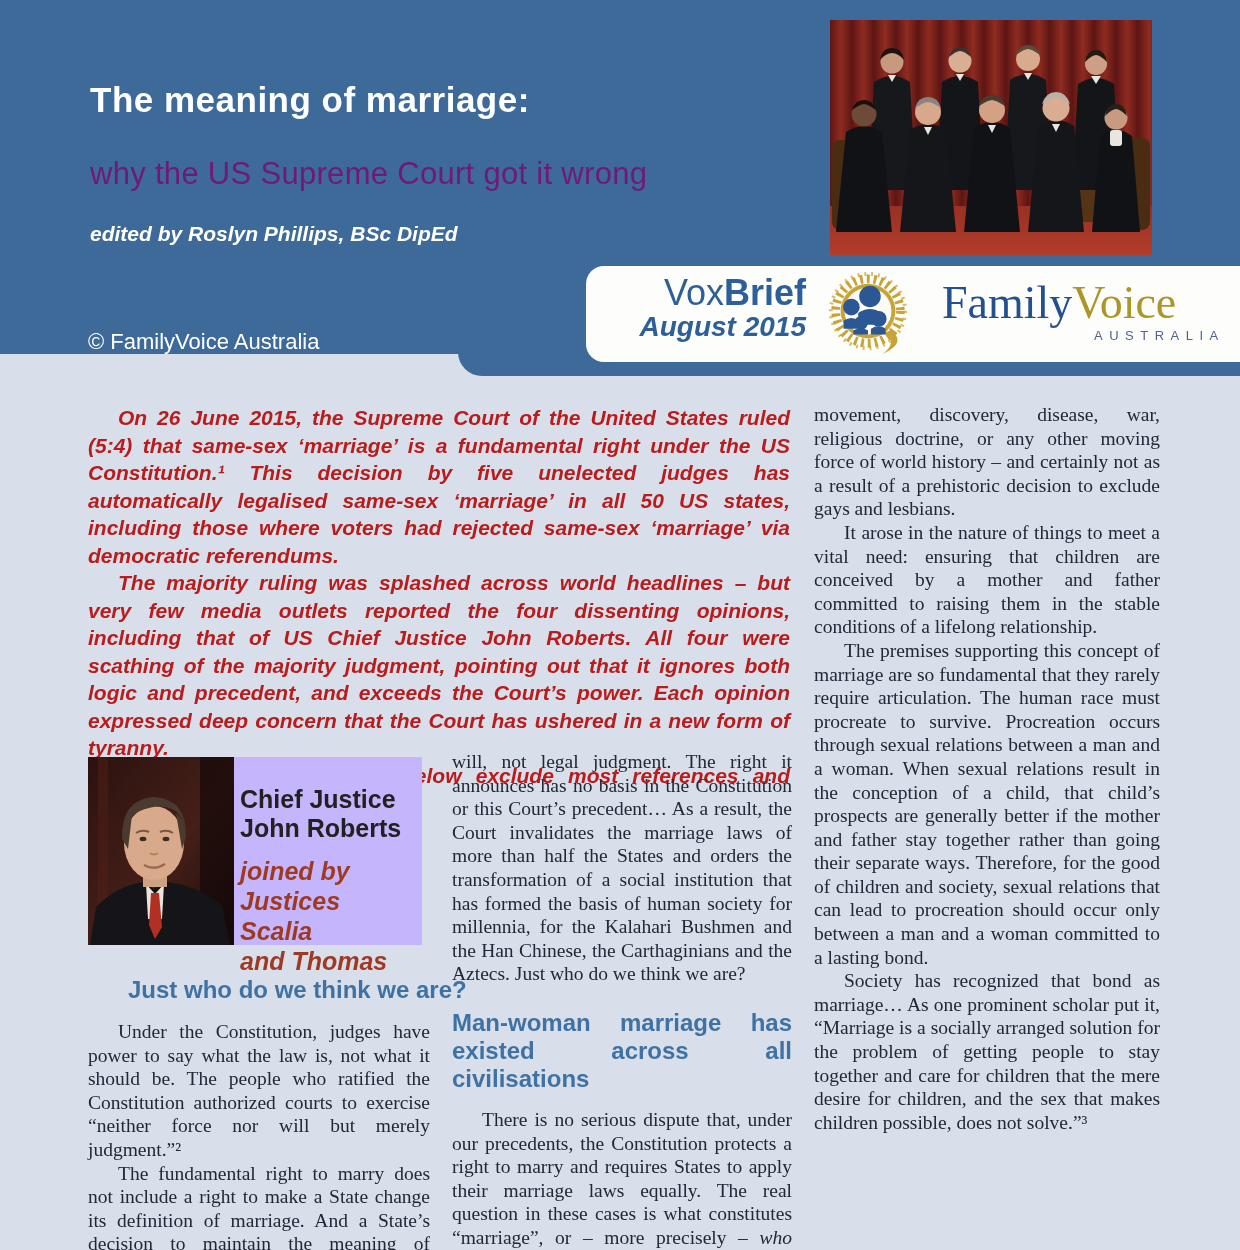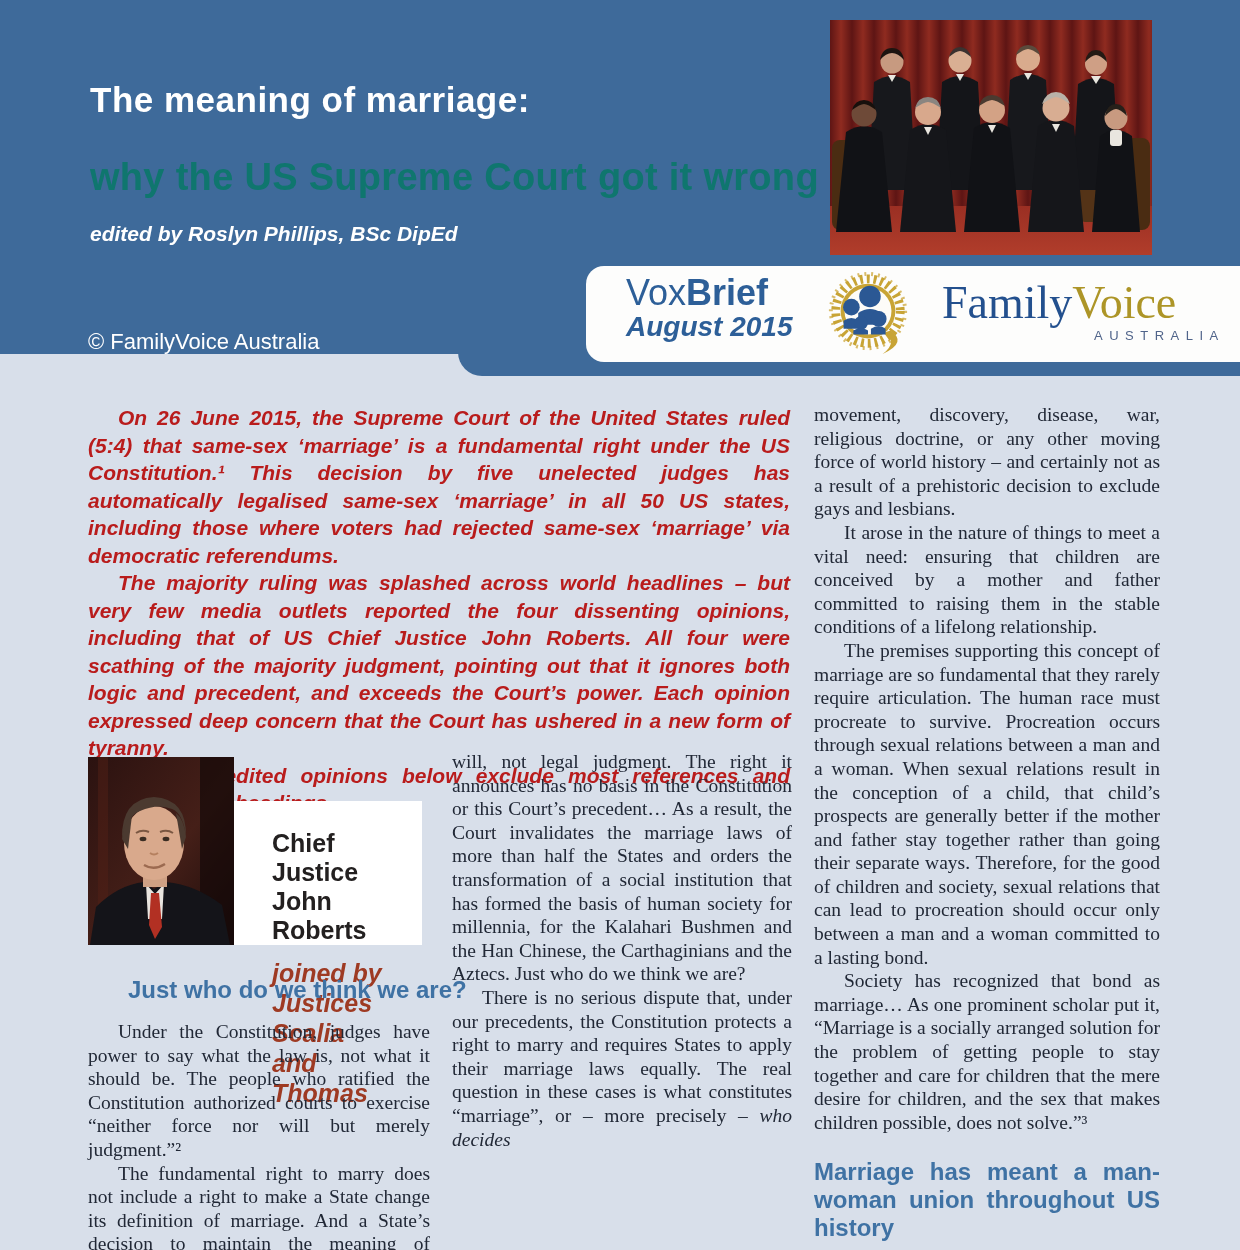--- a/index.html
+++ b/index.html
@@ -3,50 +3,50 @@
 <meta charset="utf-8">
 <style>
   html,body{margin:0;padding:0;}
   .page{position:relative;width:1240px;height:1250px;background:#d8dfea;overflow:hidden;
         font-family:"Liberation Sans",sans-serif;}
   
   .band{position:absolute;left:0;top:0;width:1240px;height:354px;background:#3e6a9a;}
   .band-ext{position:absolute;left:458px;top:200px;width:782px;height:176px;background:#3e6a9a;
             border-bottom-left-radius:24px;}
   .hdr-title{position:absolute;left:90px;top:80px;color:#fff;font-size:35px;font-weight:700;letter-spacing:.5px;}
-  .hdr-sub{position:absolute;left:90px;top:156px;color:#0f766e;font-size:38px;font-weight:700;letter-spacing:.3px;}
+  .hdr-sub{position:absolute;left:90px;top:156px;color:#701a75;font-size:31px;font-weight:400;letter-spacing:.3px;}
   .hdr-byline{position:absolute;left:90px;top:222px;color:#fff;font-size:21px;font-style:italic;font-weight:600;}
   .hdr-copy{position:absolute;left:88px;top:329px;color:#fff;font-size:22px;}
   
   .court{position:absolute;left:830px;top:20px;width:322px;height:235px;}
   
   .voxbox{position:absolute;left:586px;top:266px;width:654px;height:96px;background:#fdfdfc;
           border-radius:18px 0 0 18px;}
-  .vox-brand{position:absolute;left:40px;top:8px;width:180px;text-align:left;color:#2d5f98;}
+  .vox-brand{position:absolute;left:40px;top:8px;width:180px;text-align:right;color:#2d5f98;}
   .vox-line1{font-size:36px;line-height:38px;}
   .vox-line1 .vox{font-weight:400;}
   .vox-line1 .brief{font-weight:700;}
   .vox-line2{font-size:28px;font-weight:700;font-style:italic;line-height:30px;}
   .fv-logo{position:absolute;left:238px;top:4px;width:88px;height:88px;}
   .fv-name{position:absolute;left:356px;top:14px;font-family:"Liberation Serif",serif;font-size:46px;line-height:46px;}
   .fv-family{color:#23508e;}
   .fv-voice{color:#ad9527;}
   .fv-country{position:absolute;left:508px;top:62px;font-size:13px;letter-spacing:6.5px;color:#50648a;}
   
   .intro{position:absolute;left:88px;top:404px;width:702px;color:#b91c1c;
          font-size:21px;line-height:27.5px;font-weight:700;font-style:italic;text-align:justify;}
   .intro p{margin:0;text-indent:30px;}
   
   .serif{font-family:"Liberation Serif",serif;font-size:19.5px;line-height:23.6px;color:#212836;text-align:justify;}
   .serif p{margin:0;text-indent:30px;}
   .serif p.noindent{text-indent:0;}
   .colhead{color:#3f72a4;font-size:24px;line-height:28px;font-weight:700;font-family:"Liberation Sans",sans-serif;margin-left:40px;}
   .col1-fig{position:absolute;left:88px;top:757px;width:334px;height:188px;display:flex;}
   .portrait{width:146px;height:188px;flex:0 0 146px;}
-  .caption{flex:1;background:#ffffff;padding:28px 8px 0 38px;box-sizing:border-box;margin-top:44px;}
+  .caption{flex:1;background:#c4b5fd;padding:28px 8px 0 6px;box-sizing:border-box;}
   .cap-name{font-size:25px;line-height:29px;font-weight:700;color:#232020;}
   .cap-joined{margin-top:13px;font-size:25px;line-height:30px;font-weight:700;font-style:italic;color:#9e3a23;}
   .cap-line{display:block;}
   .col1-head{position:absolute;left:88px;top:976px;width:342px;}
   .col1-body{position:absolute;left:88px;top:1020px;width:342px;}
   .col2{position:absolute;left:452px;top:750px;width:340px;}
   .col2 .colhead{margin:23px 0 15px;}
   .col3{position:absolute;left:814px;top:403px;width:346px;}
   .col3 .colhead{margin:24px 0 15px;}
   .ital{font-style:italic;}
@@ -208,25 +208,25 @@
   </div>
 
   <div class="col1-head colhead">Just who do we think we are?</div>
   <div class="col1-body serif">
     <p>Under the Constitution, judges have power to say what the law is, not what it should be.  The people who ratified the Constitution authorized courts to exercise “neither force nor will but merely judgment.”²</p>
     <p>The fundamental right to marry does not include a right to make a State change its definition of marriage.  And a State’s decision to maintain the meaning of marriage that has persisted in every culture</p>
   </div>
 
   <div class="col2 serif">
     <p class="noindent">will, not legal judgment.  The right it announces has no basis in the Constitution or this Court’s precedent…  As a result, the Court invalidates the marriage laws of more than half the States and orders the transformation of a social institution that has formed the basis of human society for millennia, for the Kalahari Bushmen and the Han Chinese, the Carthaginians and the Aztecs.  Just who do we think we are?</p>
+    <div class="colhead">Man-woman marriage has existed across all civilisations</div>
     <p><span>There is no serious dispute that, under our precedents, the Constitution protects a right to marry and requires States to apply their marriage laws equally. The real question in these cases is what constitutes “marriage”, or – more precisely – </span><span class="ital">who decides</span></p>
   </div>
 
   <div class="col3 serif">
     <p class="noindent">movement, discovery, disease, war, religious doctrine, or any other moving force of world history – and certainly not as a result of a prehistoric decision to exclude gays and lesbians.</p>
     <p>It arose in the nature of things to meet a vital need: ensuring that children are conceived by a mother and father committed to raising them in the stable conditions of a lifelong relationship.</p>
     <p>The premises supporting this concept of marriage are so fundamental that they rarely require articulation.  The human race must procreate to survive.  Procreation occurs through sexual relations between a man and a woman.  When sexual relations result in the conception of a child, that child’s prospects are generally better if the mother and father stay together rather than going their separate ways.  Therefore, for the good of children and society, sexual relations that can lead to procreation should occur only between a man and a woman committed to a lasting bond.</p>
     <p>Society has recognized that bond as marriage…  As one prominent scholar put it, “Marriage is a socially arranged solution for the problem of getting people to stay together and care for children that the mere desire for children, and the sex that makes children possible, does not solve.”³</p>
-    <div class="colhead">Marriage has meant a man-woman union throughout US history</div>
 
   </div>
 
 </div>
 
 </body></html>

